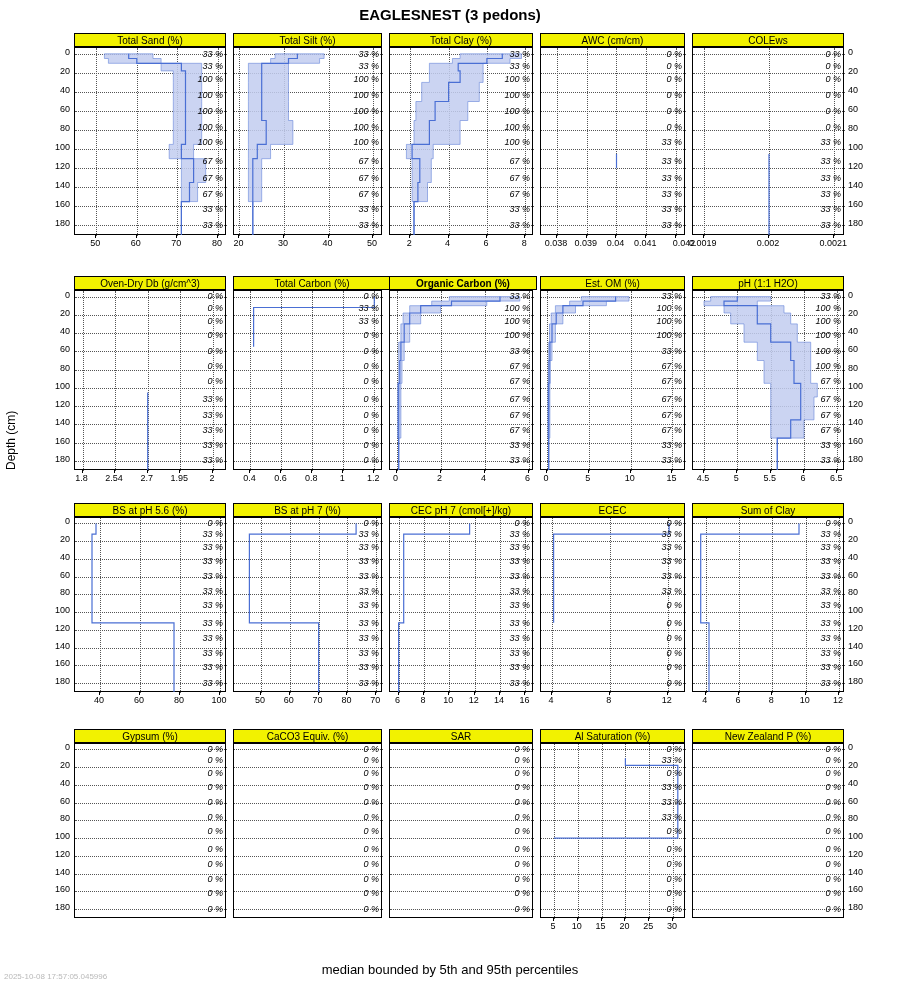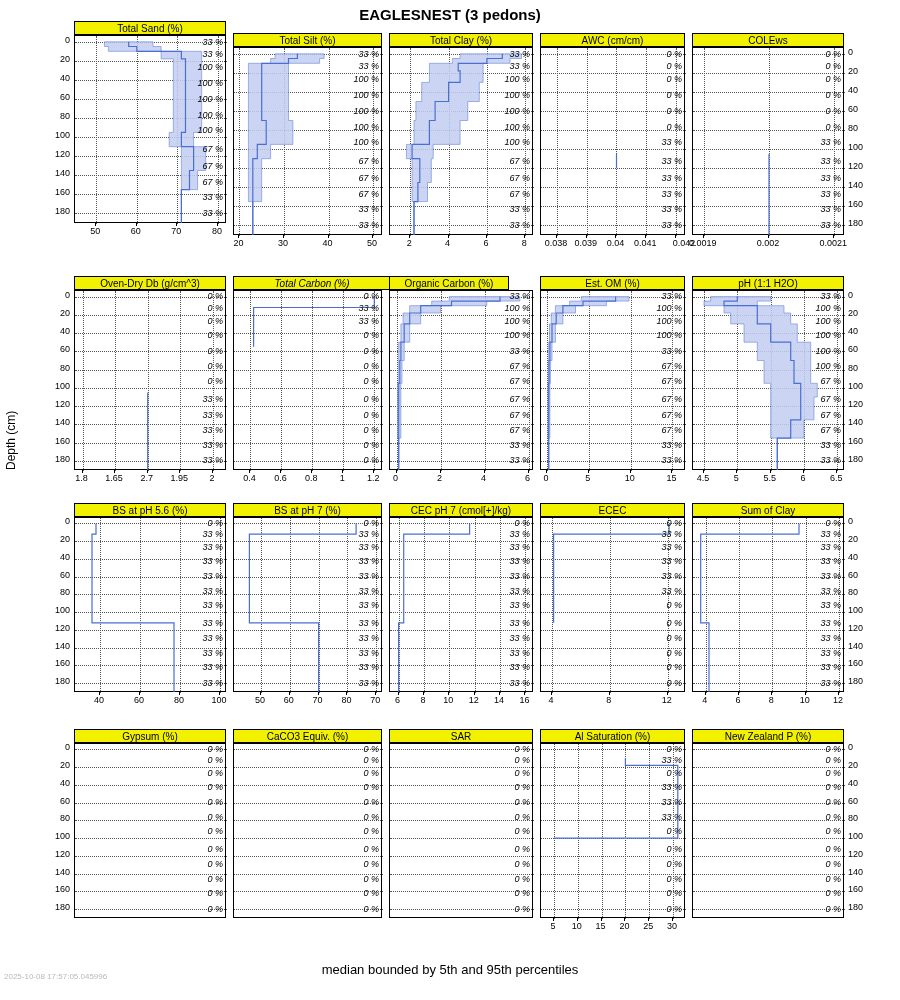--- a/index.html
+++ b/index.html
@@ -22,21 +22,21 @@
 </style>
 </head>
 <body>
 
 <div class="title">EAGLESNEST (3 pedons)</div>
 <div class="ylabel">Depth (cm)</div>
 <div class="footer">median bounded by 5th and 95th percentiles</div>
 <div class="stamp">2025-10-08 17:57:05.045996</div>
 
 <div id="panels">
-    <div class="panel" style="left: 74px; top: 21px; width: 152px; height: 202px;">
+    <div class="panel" style="left: 74px; top: 33px; width: 152px; height: 202px;">
       <div class="phead" style="width: 152px;">Total Sand (%)</div>
       <div class="pbox" style="top: 14px; width: 152px; height: 188px;">
         <div class="grid-h" style="top: 5.76923px; width: 152px;"></div>
         <div class="grid-h" style="top: 24.8462px; width: 152px;"></div>
         <div class="grid-h" style="top: 43.9231px; width: 152px;"></div>
         <div class="grid-h" style="top: 63px; width: 152px;"></div>
         <div class="grid-h" style="top: 82.0769px; width: 152px;"></div>
         <div class="grid-h" style="top: 101.154px; width: 152px;"></div>
         <div class="grid-h" style="top: 120.231px; width: 152px;"></div>
         <div class="grid-h" style="top: 139.308px; width: 152px;"></div>
@@ -291,41 +291,41 @@
         <div class="pct" style="right: 2px; top: 70.4154px; width: 146px;">0 %</div>
         <div class="pct" style="right: 2px; top: 85.0205px; width: 146px;">0 %</div>
         <div class="pct" style="right: 2px; top: 103.277px; width: 146px;">33 %</div>
         <div class="pct" style="right: 2px; top: 118.795px; width: 146px;">33 %</div>
         <div class="pct" style="right: 2px; top: 134.313px; width: 146px;">33 %</div>
         <div class="pct" style="right: 2px; top: 148.918px; width: 146px;">33 %</div>
         <div class="pct" style="right: 2px; top: 164.436px; width: 146px;">33 %</div>
       </div>
       <div class="xtick" style="left: -14.4783px; top: 197px; width: 44px;">1.8</div>
       <div class="tickmark" style="left: 7.52174px; top: 194px; width: 1px; height: 3px;"></div>
-      <div class="xtick" style="left: 18.1304px; top: 197px; width: 44px;">1.65</div>
+      <div class="xtick" style="left: 18.1304px; top: 197px; width: 44px;">2.54</div>
       <div class="tickmark" style="left: 40.1304px; top: 194px; width: 1px; height: 3px;"></div>
       <div class="xtick" style="left: 50.7391px; top: 197px; width: 44px;">2.7</div>
       <div class="tickmark" style="left: 72.7391px; top: 194px; width: 1px; height: 3px;"></div>
       <div class="xtick" style="left: 83.3478px; top: 197px; width: 44px;">1.95</div>
       <div class="tickmark" style="left: 105.348px; top: 194px; width: 1px; height: 3px;"></div>
       <div class="xtick" style="left: 115.957px; top: 197px; width: 44px;">2</div>
       <div class="tickmark" style="left: 137.957px; top: 194px; width: 1px; height: 3px;"></div>
       <div class="ytick" style="left: -32px; top: 13.5641px; width: 28px;">0</div>
       <div class="ytick" style="left: -32px; top: 31.8205px; width: 28px;">20</div>
       <div class="ytick" style="left: -32px; top: 50.0769px; width: 28px;">40</div>
       <div class="ytick" style="left: -32px; top: 68.3333px; width: 28px;">60</div>
       <div class="ytick" style="left: -32px; top: 86.5897px; width: 28px;">80</div>
       <div class="ytick" style="left: -32px; top: 104.846px; width: 28px;">100</div>
       <div class="ytick" style="left: -32px; top: 123.103px; width: 28px;">120</div>
       <div class="ytick" style="left: -32px; top: 141.359px; width: 28px;">140</div>
       <div class="ytick" style="left: -32px; top: 159.615px; width: 28px;">160</div>
       <div class="ytick" style="left: -32px; top: 177.872px; width: 28px;">180</div>
     </div>
     <div class="panel" style="left: 233px; top: 276px; width: 149px; height: 194px;">
-      <div class="phead" style="width: 158px; font-style: italic;">Total Carbon (%)</div>
+      <div class="phead" style="width: 158px;">Total Carbon (%)</div>
       <div class="pbox" style="top: 14px; width: 149px; height: 180px;">
         <div class="grid-h" style="top: 5.5641px; width: 149px;"></div>
         <div class="grid-h" style="top: 23.8205px; width: 149px;"></div>
         <div class="grid-h" style="top: 42.0769px; width: 149px;"></div>
         <div class="grid-h" style="top: 60.3333px; width: 149px;"></div>
         <div class="grid-h" style="top: 78.5897px; width: 149px;"></div>
         <div class="grid-h" style="top: 96.8462px; width: 149px;"></div>
         <div class="grid-h" style="top: 115.103px; width: 149px;"></div>
         <div class="grid-h" style="top: 133.359px; width: 149px;"></div>
         <div class="grid-h" style="top: 151.615px; width: 149px;"></div>
@@ -356,21 +356,21 @@
       <div class="xtick" style="left: 25.4211px; top: 197px; width: 44px;">0.6</div>
       <div class="tickmark" style="left: 47.4211px; top: 194px; width: 1px; height: 3px;"></div>
       <div class="xtick" style="left: 56.3684px; top: 197px; width: 44px;">0.8</div>
       <div class="tickmark" style="left: 78.3684px; top: 194px; width: 1px; height: 3px;"></div>
       <div class="xtick" style="left: 87.3158px; top: 197px; width: 44px;">1</div>
       <div class="tickmark" style="left: 109.316px; top: 194px; width: 1px; height: 3px;"></div>
       <div class="xtick" style="left: 118.263px; top: 197px; width: 44px;">1.2</div>
       <div class="tickmark" style="left: 140.263px; top: 194px; width: 1px; height: 3px;"></div>
     </div>
     <div class="panel" style="left: 389px; top: 276px; width: 144px; height: 194px;">
-      <div class="phead" style="width: 120px;">Organic Carbon (%)</div>
+      <div class="phead" style="width: 148px; font-weight: bold;">Organic Carbon (%)</div>
       <div class="pbox" style="top: 14px; width: 144px; height: 180px;">
         <div class="grid-h" style="top: 5.5641px; width: 144px;"></div>
         <div class="grid-h" style="top: 23.8205px; width: 144px;"></div>
         <div class="grid-h" style="top: 42.0769px; width: 144px;"></div>
         <div class="grid-h" style="top: 60.3333px; width: 144px;"></div>
         <div class="grid-h" style="top: 78.5897px; width: 144px;"></div>
         <div class="grid-h" style="top: 96.8462px; width: 144px;"></div>
         <div class="grid-h" style="top: 115.103px; width: 144px;"></div>
         <div class="grid-h" style="top: 133.359px; width: 144px;"></div>
         <div class="grid-h" style="top: 151.615px; width: 144px;"></div>

